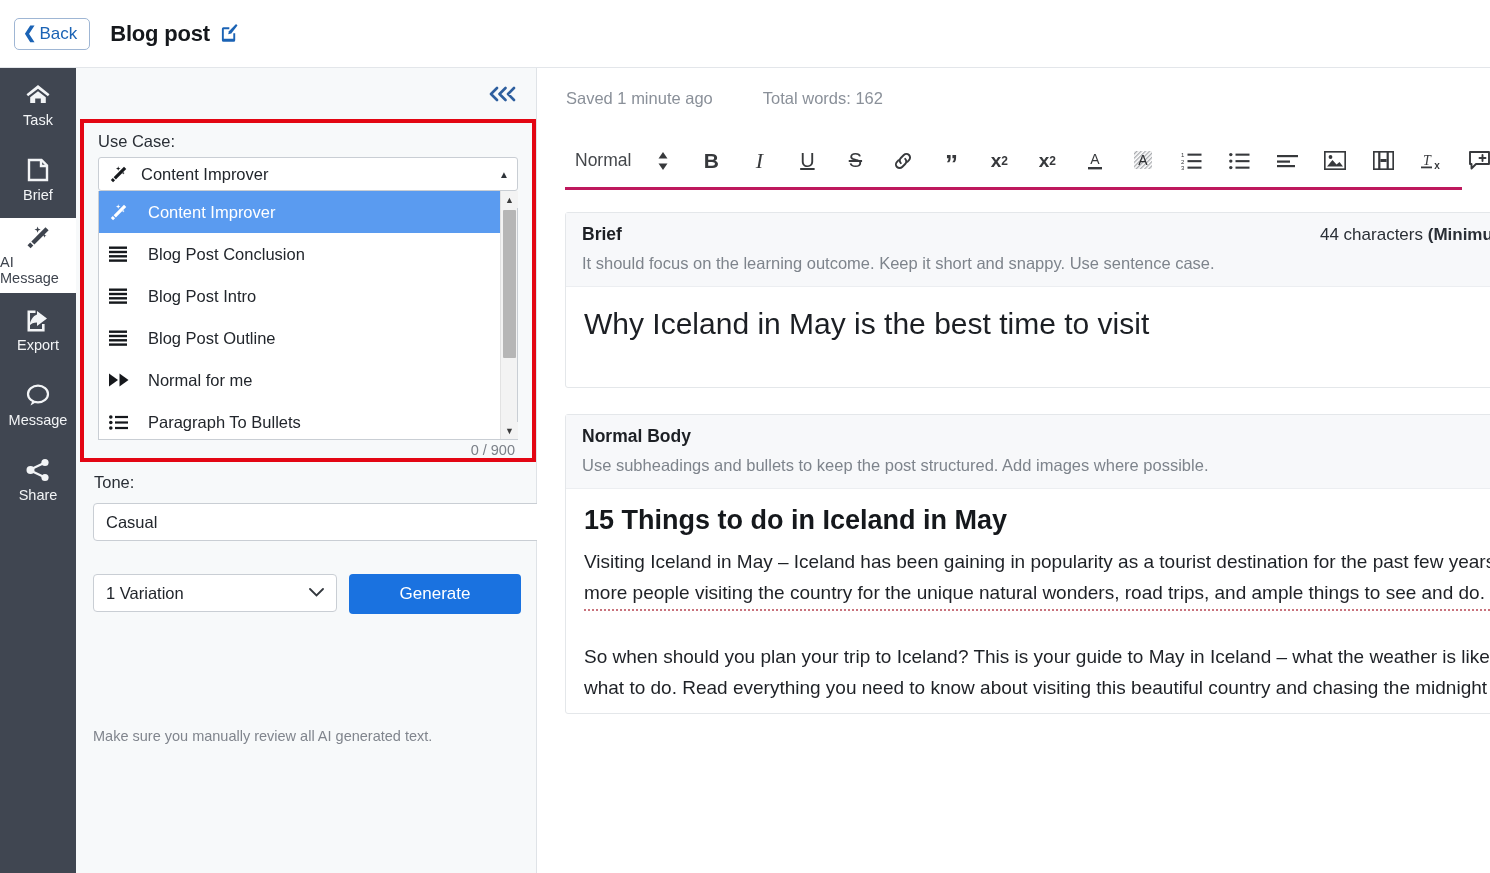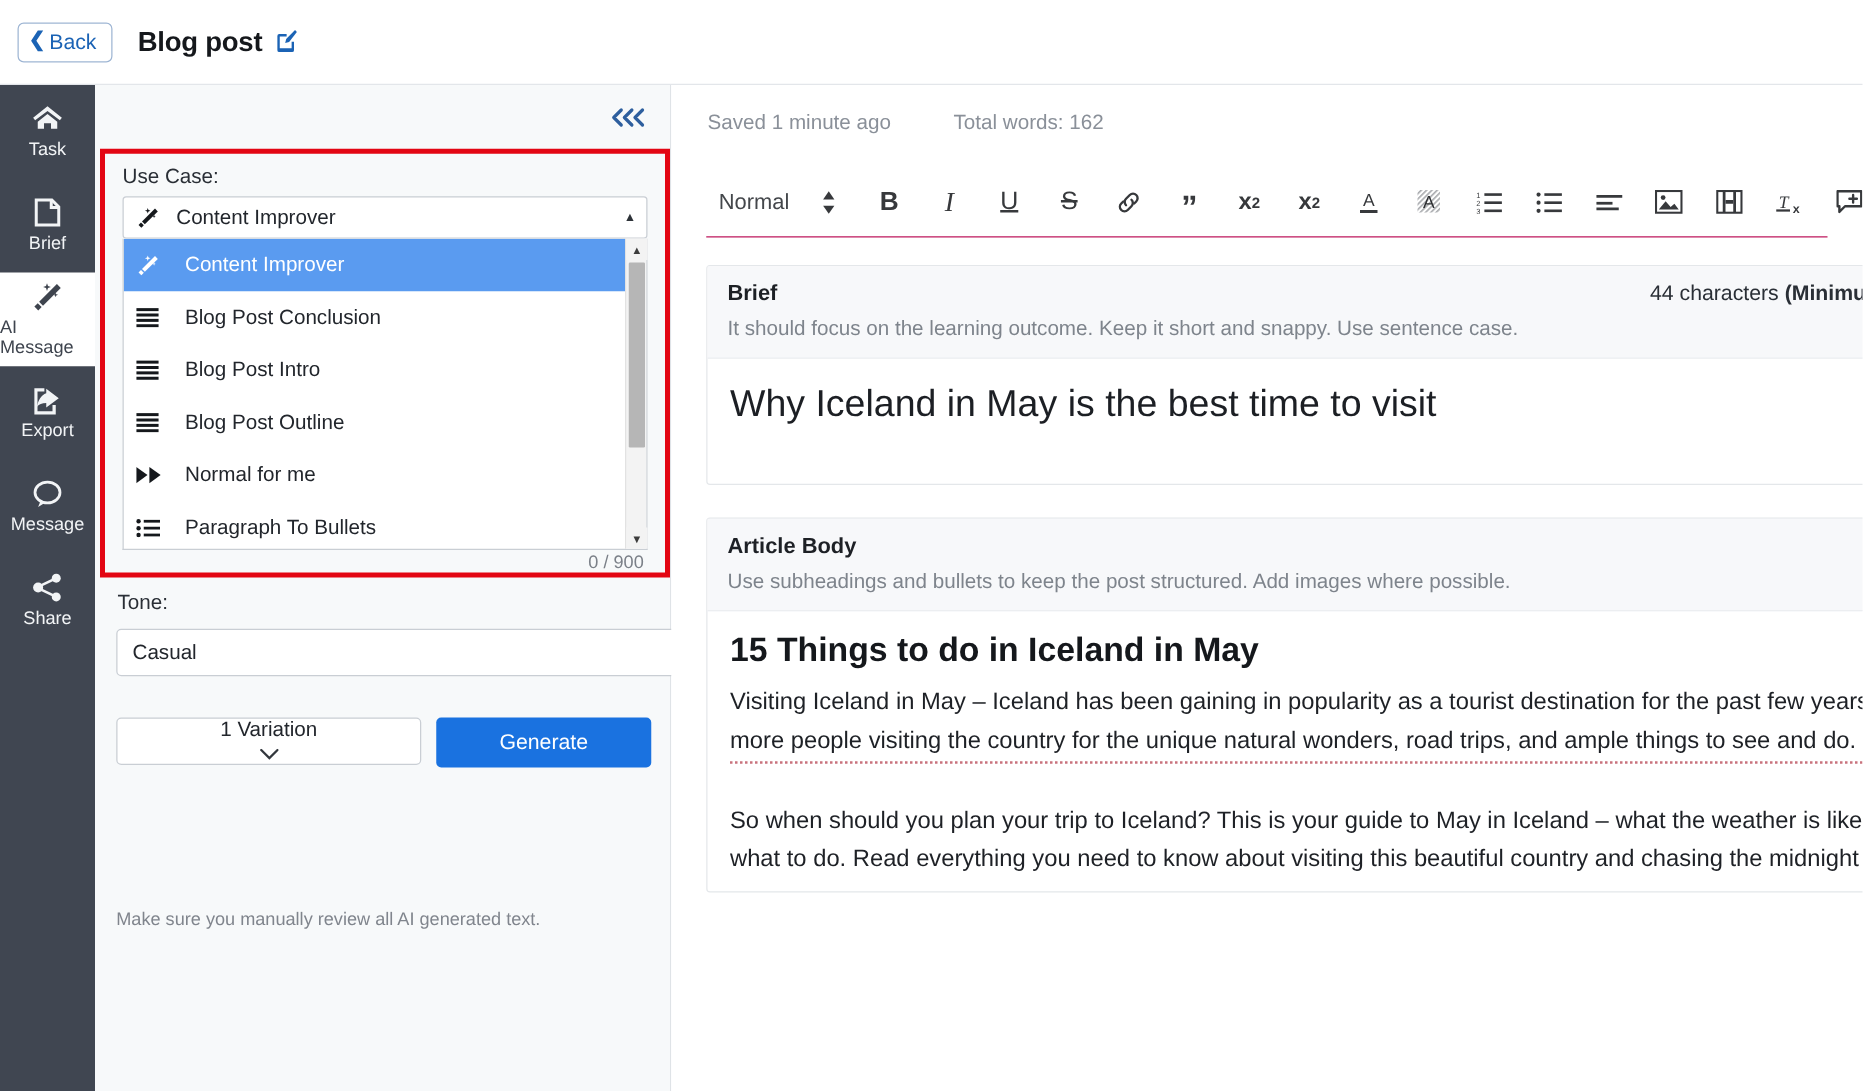--- a/index.html
+++ b/index.html
@@ -177,21 +177,21 @@
     background: #ffffff;
     border: 1px solid #c9ced4;
     border-radius: 4px;
     display: flex; align-items: center;
     padding: 0 12px;
     font-size: 16.5px;
     color: #22262c;
     cursor: pointer;
   }
   #tone-select { left: 17px; top: 435px; width: 496px; height: 38px; }
-  #variation-select { left: 17px; top: 506px; width: 244px; height: 38px; flex-direction: column; }
+  #variation-select { left: 17px; top: 506px; width: 244px; height: 38px; }
   .sel-box .sel-text { flex: 1; }
   .sel-box .sel-caret { color: #32373d; font-size: 12px; }
 
   #generate-button {
     position: absolute; left: 273px; top: 506px;
     width: 172px; height: 40px;
     background: #1a72e0;
     border: none; border-radius: 4px;
     color: #ffffff; font-size: 17px;
     font-family: "Liberation Sans", sans-serif;
@@ -213,21 +213,21 @@
     height: 60px;
     display: flex; align-items: center;
     padding-left: 29px;
     gap: 50px;
     font-size: 16.5px;
     color: #8a9099;
   }
   #toolbar {
     margin: 6px 28px 0 28px;
     height: 56px;
-    border-bottom: 1px solid #be185d;
+    border-bottom: 3px solid #be185d;
     display: flex; align-items: center;
     gap: 0px;
   }
   .tb-item {
     height: 40px; min-width: 48px;
     display: flex; align-items: center; justify-content: center;
     color: #37393c;
     cursor: pointer;
     font-size: 19px;
   }
@@ -615,21 +615,21 @@
         <span class="section-count"><span>44 characters </span><b>(Minimum</b></span>
       </div>
       <div class="section-hint">It should focus on the learning outcome. Keep it short and snappy. Use sentence case.</div>
     </div>
     <div class="title-body">Why Iceland in May is the best time to visit</div>
   </div>
 
   <div class="section-card" style="margin-top:26px;">
     <div class="section-head">
       <div class="section-head-top">
-        <span class="section-name">Article Body</span>
+        <span class="section-name">Normal Body</span>
       </div>
       <div class="section-hint">Use subheadings and bullets to keep the post structured. Add images where possible.</div>
     </div>
     <div class="article-body">
       <h2 class="article-h2">15 Things to do in Iceland in May</h2>
       <p class="article-p wrapped spell">Visiting Iceland in May – Iceland has been gaining in popularity as a tourist destination for the past few years, with more and more people visiting the country for the unique natural wonders, road trips, and ample things to see and do.</p>
       <div class="gap"></div>
       <p class="article-p wrapped">So when should you plan your trip to Iceland? This is your guide to May in Iceland – what the weather is like, what to pack, and what to do. Read everything you need to know about visiting this beautiful country and chasing the midnight sun.</p>
     </div>
   </div>

